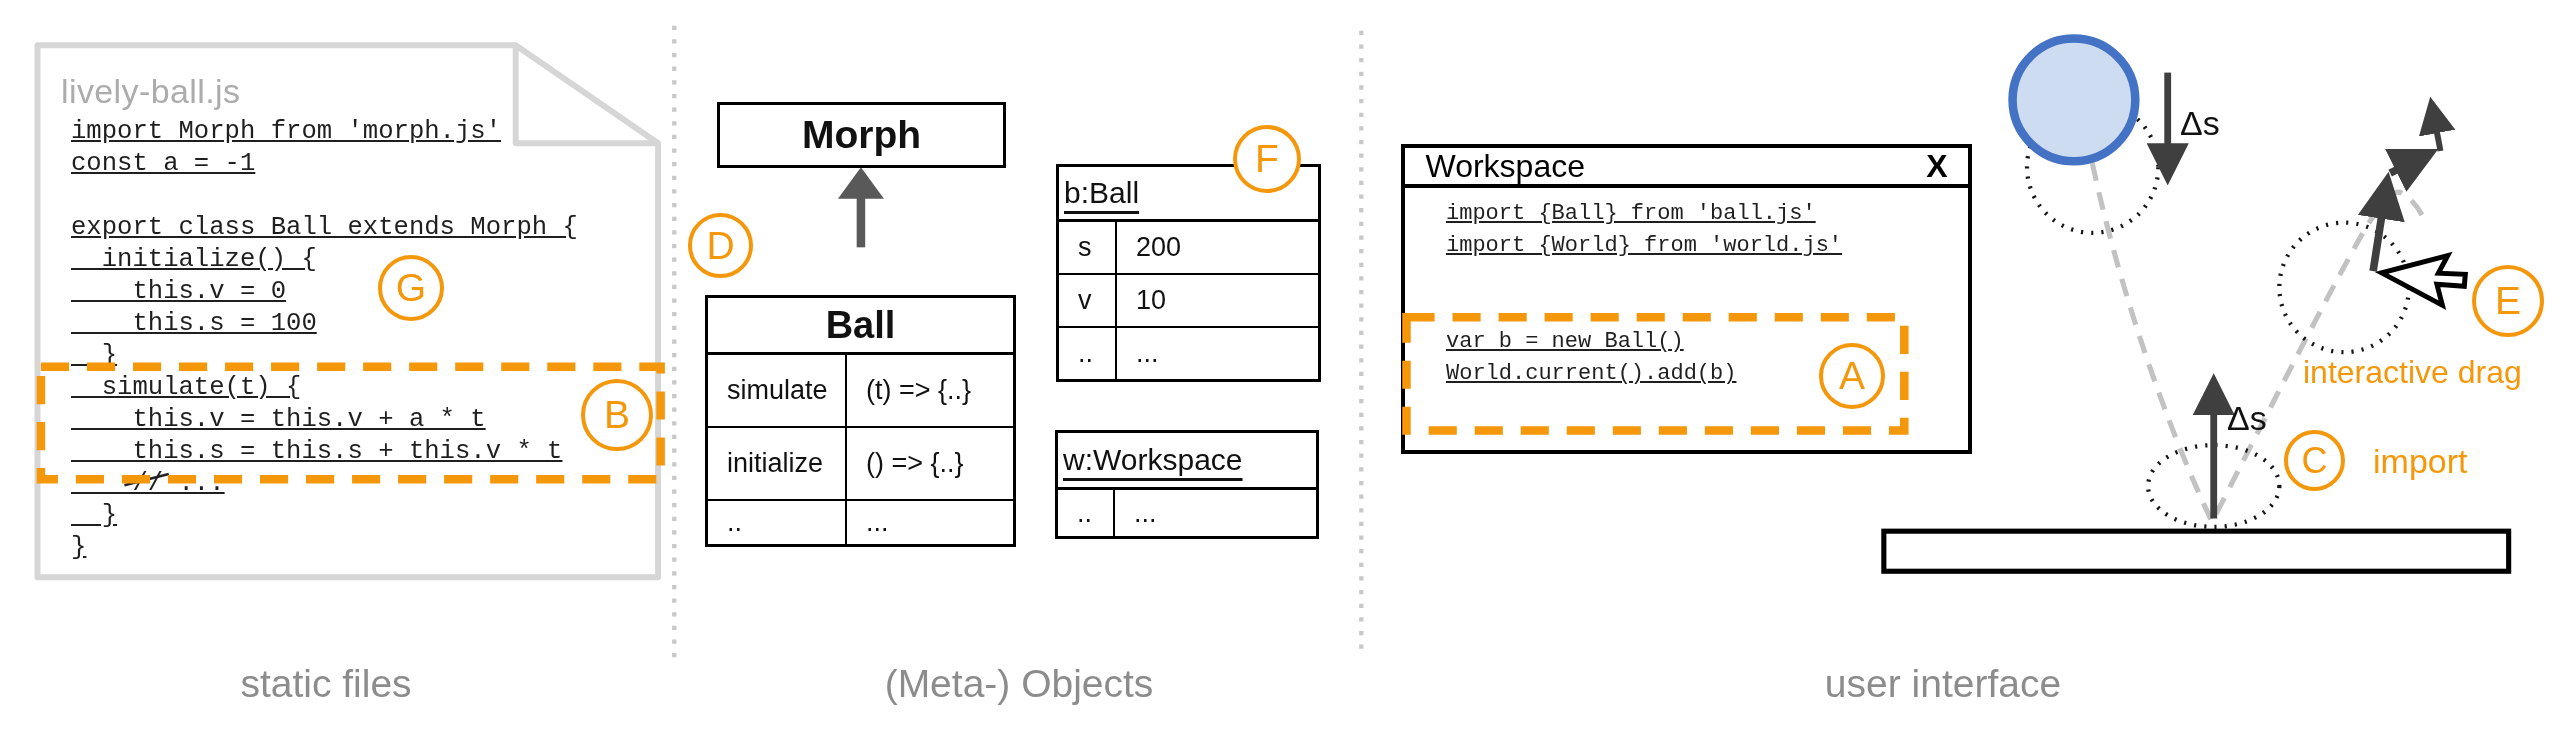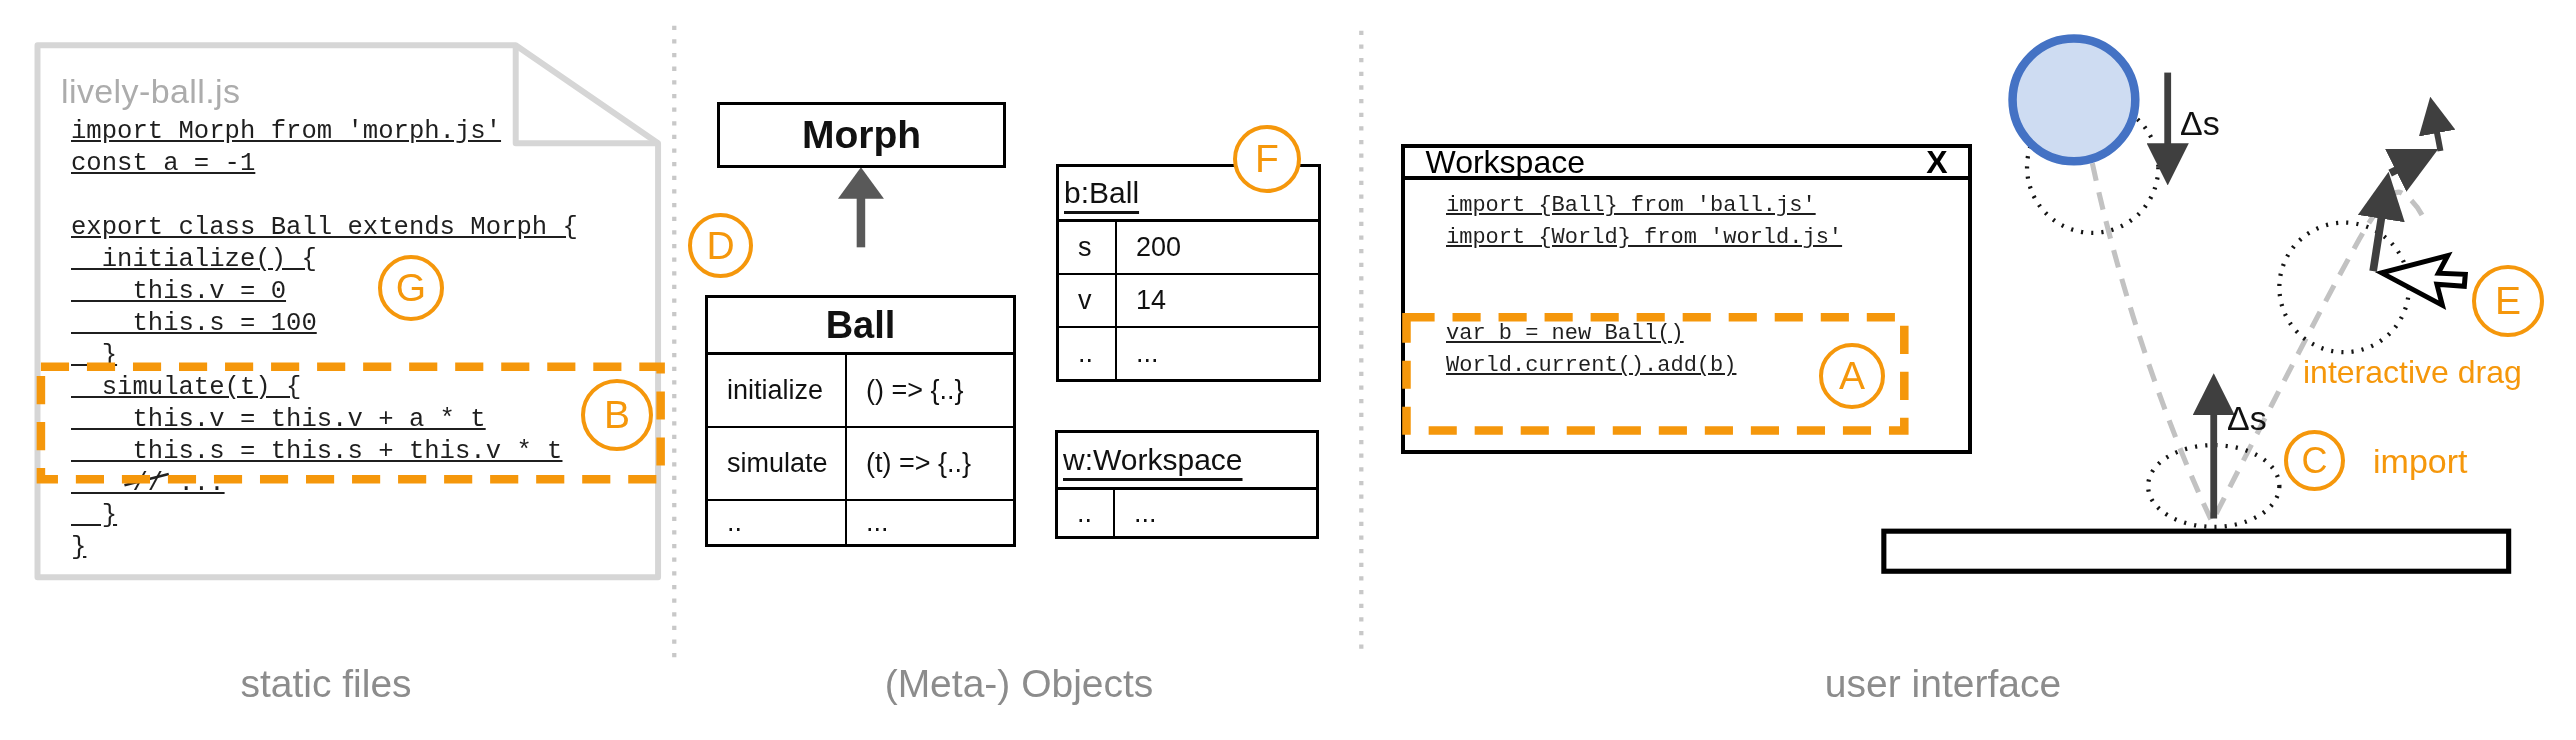--- a/index.html
+++ b/index.html
@@ -29,21 +29,21 @@
              align-items:center;justify-content:center;font-weight:bold;font-size:39px;color:#111;}
   .ball-table .tcell.c0{width:139px;}
   .ball-table .trow:last-child{flex:none;height:43px;}
   .bball-table .tcell.c0{width:58px;}
   .wws-table .tcell.c0{width:57px;}
   .thead{font-size:30px;color:#111;padding-left:5px;}
   .ball-table .thead{height:54px;font-size:38px;padding-left:0;}
 
   
   .window{box-sizing:border-box;border:4.3px solid #000;background:#fff;}
-  .titlebar{box-sizing:border-box;height:32px;border-bottom:4.3px solid #000;display:flex;
+  .titlebar{box-sizing:border-box;height:40px;border-bottom:4.3px solid #000;display:flex;
             align-items:center;padding:0 20.5px;}
   .titlebar .wtitle{font-size:32px;color:#000;}
   .titlebar .close{margin-left:auto;font-weight:bold;font-size:32px;color:#000;cursor:pointer;}
 
   
   .badge{position:absolute;z-index:40;border:4.3px solid #f5970b;border-radius:50%;background:#fff;
          color:#f5970b;display:flex;align-items:center;justify-content:center;font-size:39px;
          font-weight:500;box-sizing:border-box;}
 
   .orange-label{color:#f5970b;font-size:34px;white-space:nowrap;}
@@ -121,46 +121,46 @@
   <div class="abs morph-box" style="left:717px;top:102px;width:289px;height:66px;">
     <span>Morph</span>
   </div>
 
   <div class="abs box ball-table" style="left:705px;top:247px;width:311px;height:252px;margin-top:48px;">
     <div class="thead center">
       <span>Ball</span>
     </div>
     <div class="trows">
         <div class="trow">
+          <div class="tcell c0">simulate</div>
+          <div class="tcell">(t) =&gt; {..}</div>
+        </div>
+        <div class="trow">
           <div class="tcell c0">initialize</div>
           <div class="tcell">() =&gt; {..}</div>
-        </div>
-        <div class="trow">
-          <div class="tcell c0">simulate</div>
-          <div class="tcell">(t) =&gt; {..}</div>
         </div>
         <div class="trow">
           <div class="tcell c0">..</div>
           <div class="tcell">...</div>
         </div>
       </div>
   </div>
 
   <div class="abs box bball-table" style="left:1056px;top:164px;width:265px;height:218px;">
     <div class="thead" style="height:52px;">
       <span class="underlined">b:Ball</span>
     </div>
     <div class="trows">
         <div class="trow">
           <div class="tcell c0">s</div>
           <div class="tcell">200</div>
         </div>
         <div class="trow">
           <div class="tcell c0">v</div>
-          <div class="tcell">14</div>
+          <div class="tcell">10</div>
         </div>
         <div class="trow">
           <div class="tcell c0">..</div>
           <div class="tcell">...</div>
         </div>
       </div>
   </div>
 
   <div class="abs box wws-table" style="left:1055px;top:430px;width:264px;height:109px;">
     <div class="thead" style="height:54px;">

